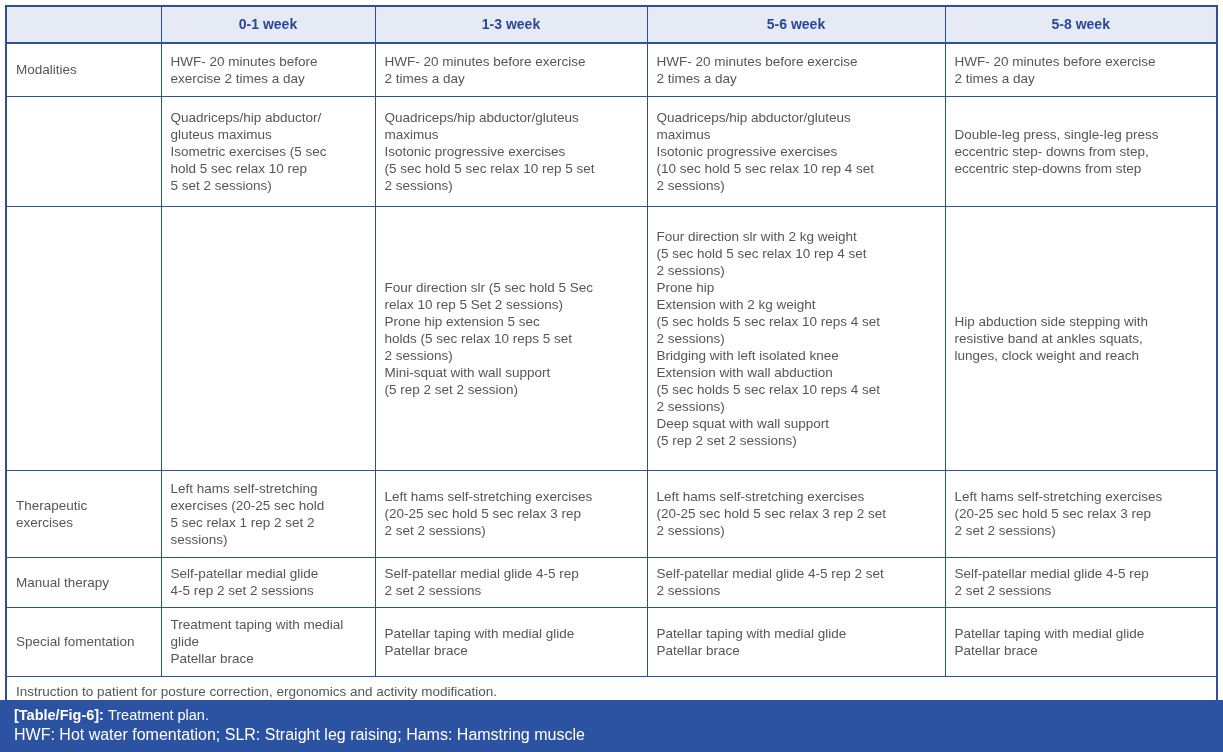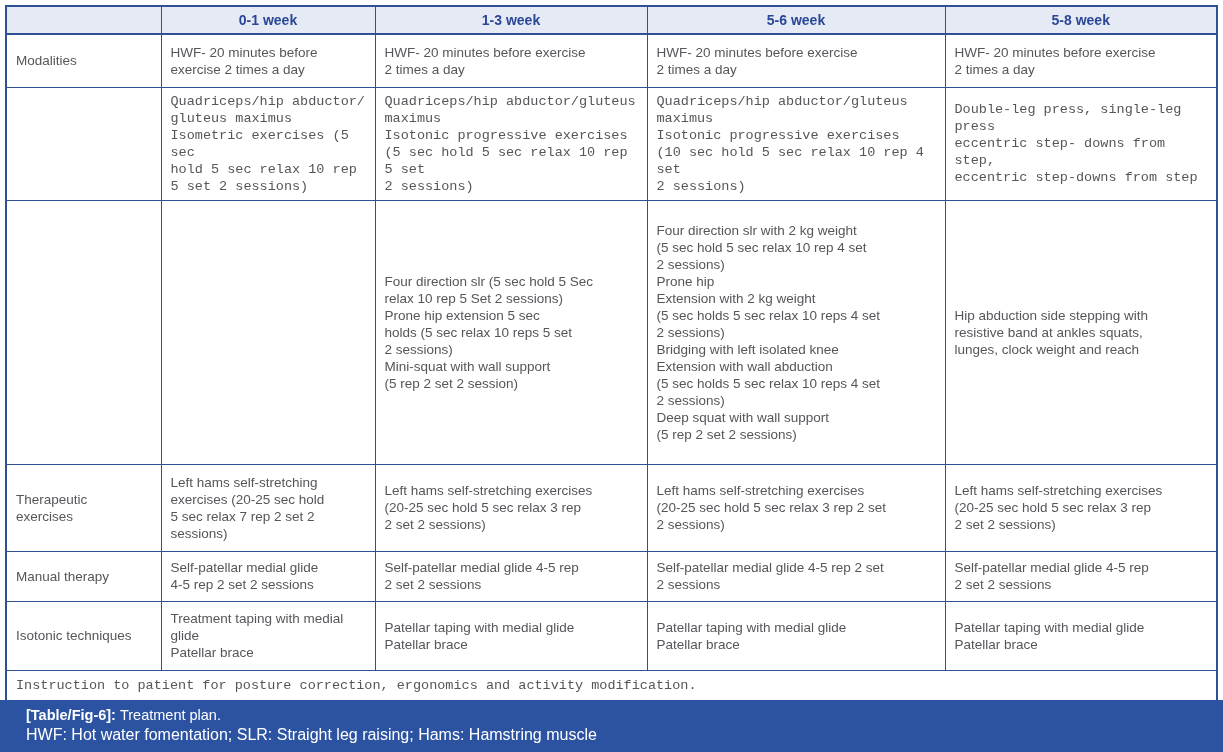--- a/index.html
+++ b/index.html
@@ -36,45 +36,44 @@
   }
   table.plan-table { border: 2px solid #2d5193; }
 
   table.plan-table thead th {
     background: #e6eaf4;
     color: #2a4696;
     font-weight: bold;
     font-size: 14px;
     text-align: center;
     border-bottom-width: 2px;
-    padding: 0 6px;
+    padding: 9px 6px;
   }
 
   tr.r-header   { height: 28px; }
   tr.r-modal    { height: 53px; margin-top: 12px; }
-  tr.r-strength { height: 110px; font-family: Liberation Mono, monospace; }
+  tr.r-strength { height: 110px; }
   tr.r-func     { height: 264px; }
   tr.r-thera    { height: 87px; }
   tr.r-manual   { height: 50px; margin-top: 36px; }
   tr.r-special  { height: 69px; }
   tr.r-instr    { height: 31px; }
 
   td.instruction {
     font-size: 14px;
     white-space: normal;
     padding: 6px 9px;
-    font-family: Liberation Mono, monospace;
   }
 
   .caption-bar {
     position: absolute; left: 0; bottom: 0;
     width: 1223px; height: 52px;
     background: #2b53a2;
     color: #ffffff;
-    padding: 6px 10px 0 26px;
+    padding: 6px 10px 0 14px;
   }
   .caption-line { font-size: 14.5px; line-height: 19px; }
   .caption-tag { font-weight: bold; }
   .caption-title { font-weight: normal; margin-left: 4px; }
   .caption-footnote { font-size: 16px; line-height: 16px; margin-top: 2px; }
 </style>
 </head>
 <body>
 
 <div class="page">
@@ -154,21 +153,21 @@
 (5 rep 2 set 2 sessions)</td>
         <td>Hip abduction side stepping with
 resistive band at ankles squats,
 lunges, clock weight and reach</td>
       </tr>
       <tr class="r-thera">
         <td>Therapeutic
 exercises</td>
         <td>Left hams self-stretching
 exercises (20-25 sec hold
-5 sec relax 7 rep 2 set 2
+5 sec relax 1 rep 2 set 2
 sessions)</td>
         <td>Left hams self-stretching exercises
 (20-25 sec hold 5 sec relax 3 rep
 2 set 2 sessions)</td>
         <td>Left hams self-stretching exercises
 (20-25 sec hold 5 sec relax 3 rep 2 set
 2 sessions)</td>
         <td>Left hams self-stretching exercises
 (20-25 sec hold 5 sec relax 3 rep
 2 set 2 sessions)</td>
@@ -178,21 +177,21 @@
         <td>Self-patellar medial glide
 4-5 rep 2 set 2 sessions</td>
         <td>Self-patellar medial glide 4-5 rep
 2 set 2 sessions</td>
         <td>Self-patellar medial glide 4-5 rep 2 set
 2 sessions</td>
         <td>Self-patellar medial glide 4-5 rep
 2 set 2 sessions</td>
       </tr>
       <tr class="r-special">
-        <td>Isotonic techniques</td>
+        <td>Special fomentation</td>
         <td>Treatment taping with medial
 glide
 Patellar brace</td>
         <td>Patellar taping with medial glide
 Patellar brace</td>
         <td>Patellar taping with medial glide
 Patellar brace</td>
         <td>Patellar taping with medial glide
 Patellar brace</td>
       </tr>

